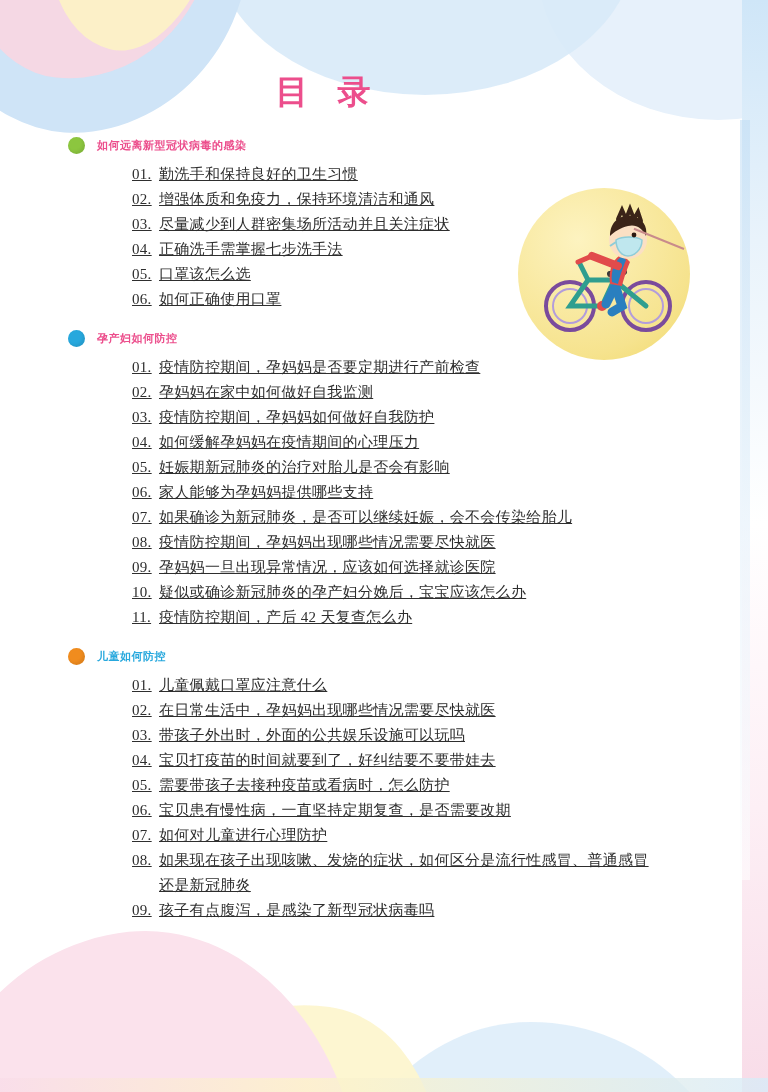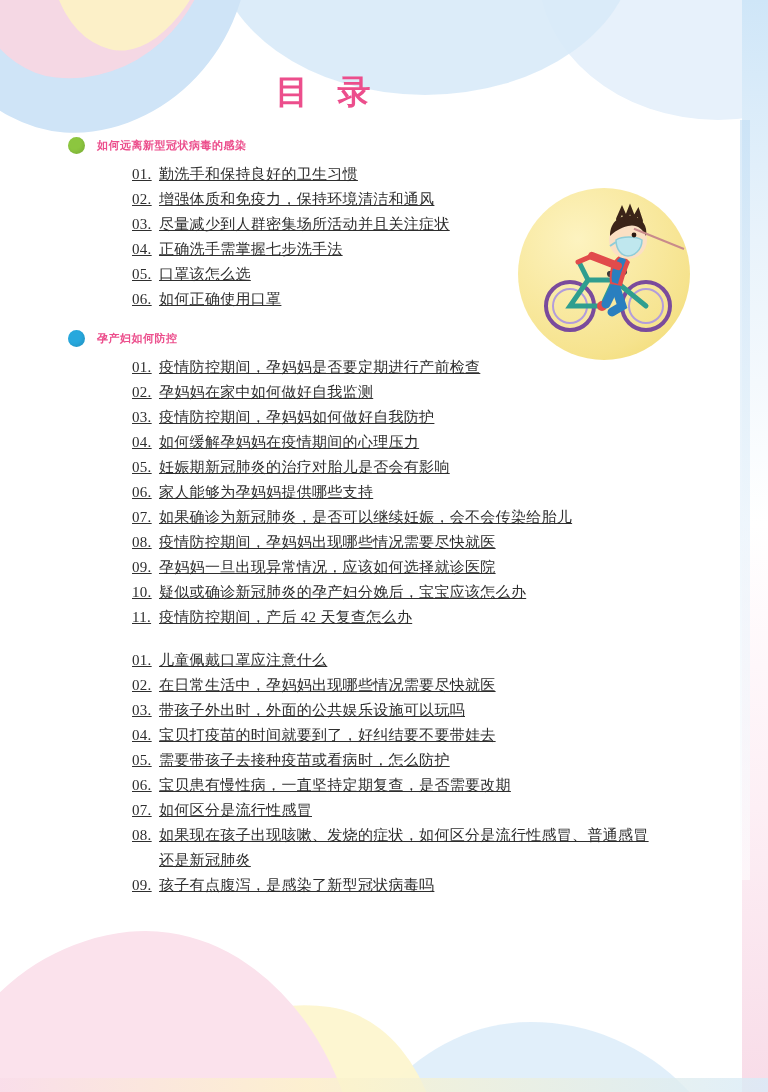--- a/index.html
+++ b/index.html
@@ -344,20 +344,24 @@
           <span class="item-text">疑似或确诊新冠肺炎的孕产妇分娩后，宝宝应该怎么办</span>
         </li>
         <li class="item">
           <span class="item-num">11.</span>
           <span class="item-text">疫情防控期间，产后 42 天复查怎么办</span>
         </li>
       </ul>
     </div>
 
     <div class="section" style="margin-top:18px">
+      <div class="section-head">
+        <span class="bullet" style="background:#f08c1e"></span>
+        <span class="section-title" style="color:#27a8dd">儿童如何防控</span>
+      </div>
       <ul class="items">
         <li class="item">
           <span class="item-num">01.</span>
           <span class="item-text">儿童佩戴口罩应注意什么</span>
         </li>
         <li class="item">
           <span class="item-num">02.</span>
           <span class="item-text">在日常生活中，孕妈妈出现哪些情况需要尽快就医</span>
         </li>
         <li class="item">
@@ -371,21 +375,21 @@
         <li class="item">
           <span class="item-num">05.</span>
           <span class="item-text">需要带孩子去接种疫苗或看病时，怎么防护</span>
         </li>
         <li class="item">
           <span class="item-num">06.</span>
           <span class="item-text">宝贝患有慢性病，一直坚持定期复查，是否需要改期</span>
         </li>
         <li class="item">
           <span class="item-num">07.</span>
-          <span class="item-text">如何区分是流行性感冒</span>
+          <span class="item-text">如何对儿童进行心理防护</span>
         </li>
         <li class="item">
           <span class="item-num">08.</span>
           <span class="item-text">
             <span>如果现在孩子出现咳嗽、发烧的症状，如何区分是流行性感冒、普通感冒</span>
             <span class="cont">还是新冠肺炎</span>
           </span>
         </li>
         <li class="item">
           <span class="item-num">09.</span>

